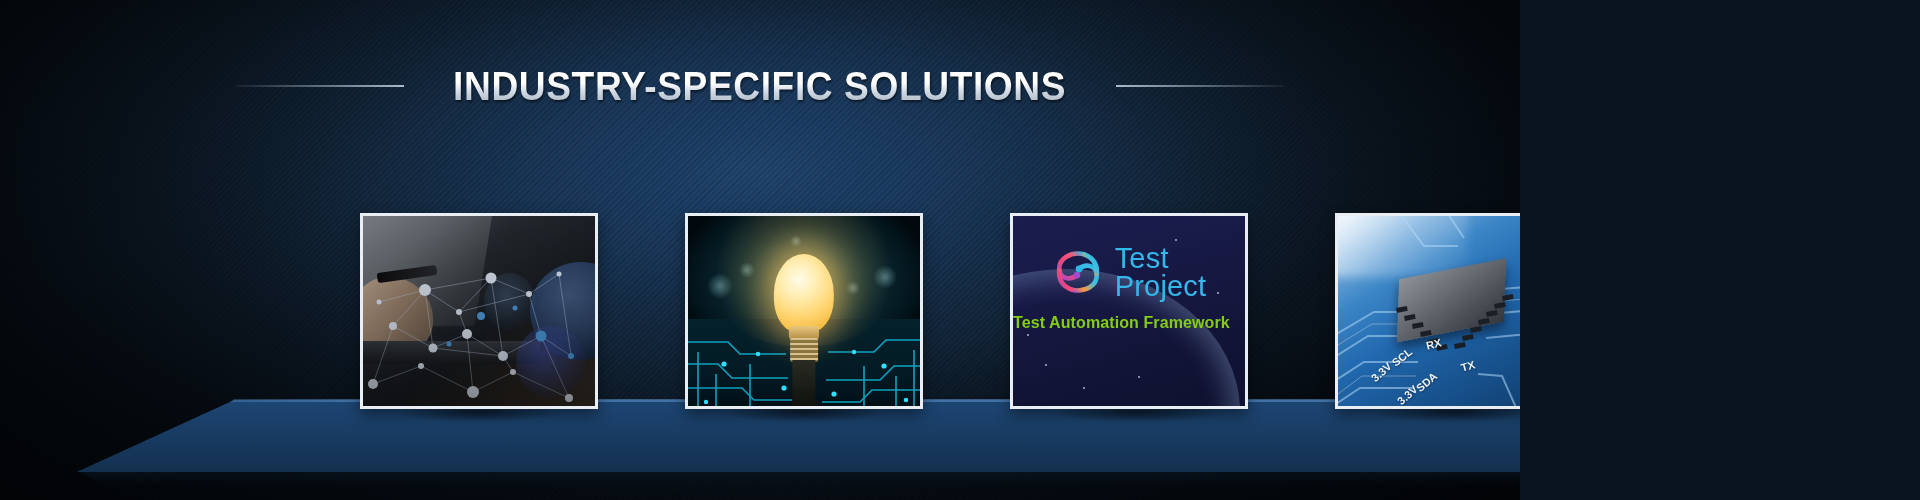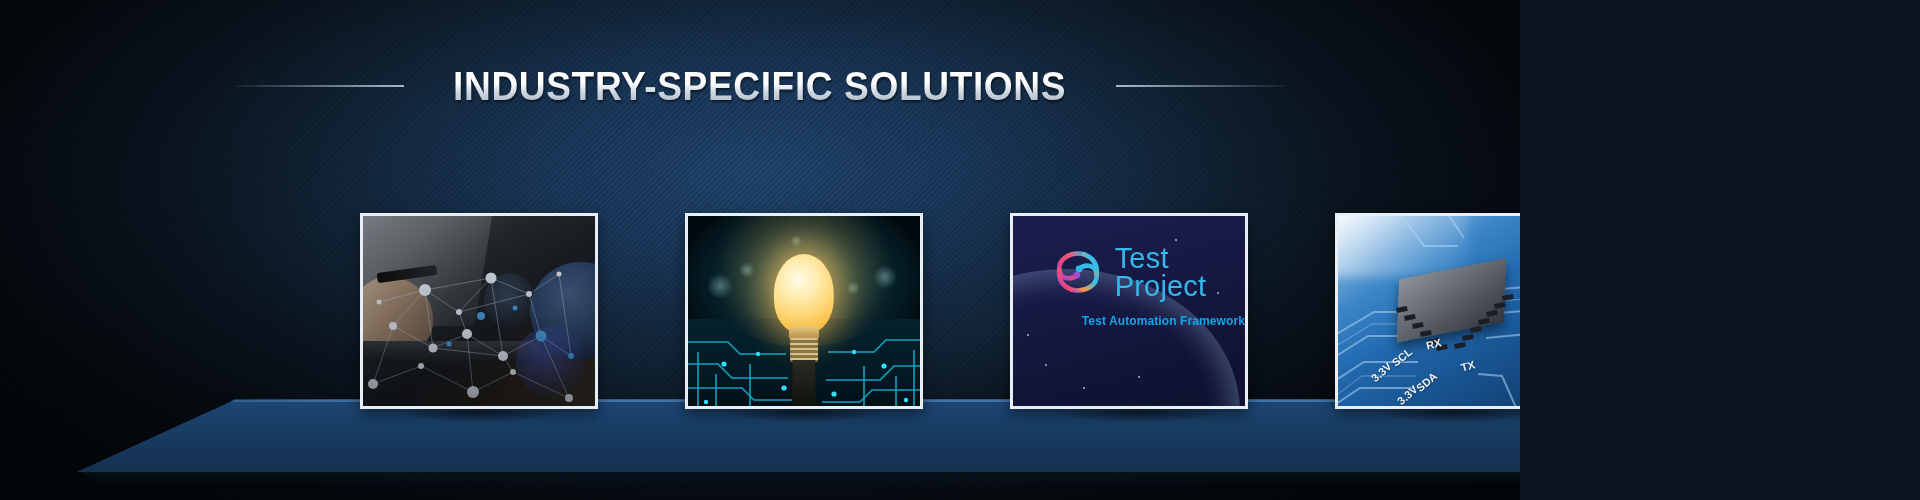--- a/index.html
+++ b/index.html
@@ -153,22 +153,22 @@
   .tp-earth{position:absolute;left:-52%;bottom:-78%;width:150%;height:150%;border-radius:50%;
       background:radial-gradient(circle at 62% 22%, rgba(150,195,245,.0) 52%, rgba(120,175,235,.55) 58%, rgba(40,80,150,.85) 64%, rgba(14,24,60,1) 78%);}
   .tp-earth-rim{position:absolute;left:-52%;bottom:-78%;width:150%;height:150%;border-radius:50%;
       box-shadow:inset 0 0 26px 10px rgba(170,210,250,.30);}
   .tp-stars{position:absolute;inset:0;}
   .tp-star{position:absolute;width:2px;height:2px;border-radius:50%;background:rgba(220,235,255,.75);}
   .tp-logo-row{position:absolute;left:0;right:0;top:28px;display:flex;align-items:center;justify-content:center;gap:11px;}
   .tp-mark{width:52px;height:52px;flex:0 0 auto;}
   .tp-word{display:flex;flex-direction:column;line-height:0.97;}
   .tp-word span{font-family:"Liberation Sans",sans-serif;font-size:29px;color:#35b7ea;font-weight:normal;letter-spacing:.2px;}
-  .tp-tag{position:absolute;left:0;right:0;top:98px;text-align:right;
-      font-family:"Liberation Sans",sans-serif;font-size:12px;font-weight:bold;color:#0ea5e9;letter-spacing:.1px;}
+  .tp-tag{position:absolute;left:0;right:0;top:98px;text-align:left;
+      font-family:"Liberation Sans",sans-serif;font-size:16px;font-weight:bold;color:#84cc16;letter-spacing:.1px;}
 
   
   .img-pcb{position:absolute;inset:0;background:
       linear-gradient(150deg,#bcd6ef 0%,#6ea6d8 14%,#2f7ac0 32%,#1f63ab 52%,#174d8c 74%,#0f3straße 100%);}
   .img-pcb{background:linear-gradient(150deg,#cfe2f4 0%,#7fb0dc 13%,#3a85c6 30%,#2168ae 50%,#18538f 72%,#0e3a68 100%);}
   .p-blur{position:absolute;left:-6%;top:-8%;width:62%;height:40%;
       background:linear-gradient(135deg, rgba(255,255,255,.92), rgba(210,232,250,.35) 55%, rgba(120,175,225,0) 100%);
       filter:blur(5px);}
   .p-chip{position:absolute;left:26%;top:28%;width:46%;height:33%;
       background:linear-gradient(150deg,#8e9299 0%,#6c7077 35%,#4b4f56 70%,#33373d 100%);

